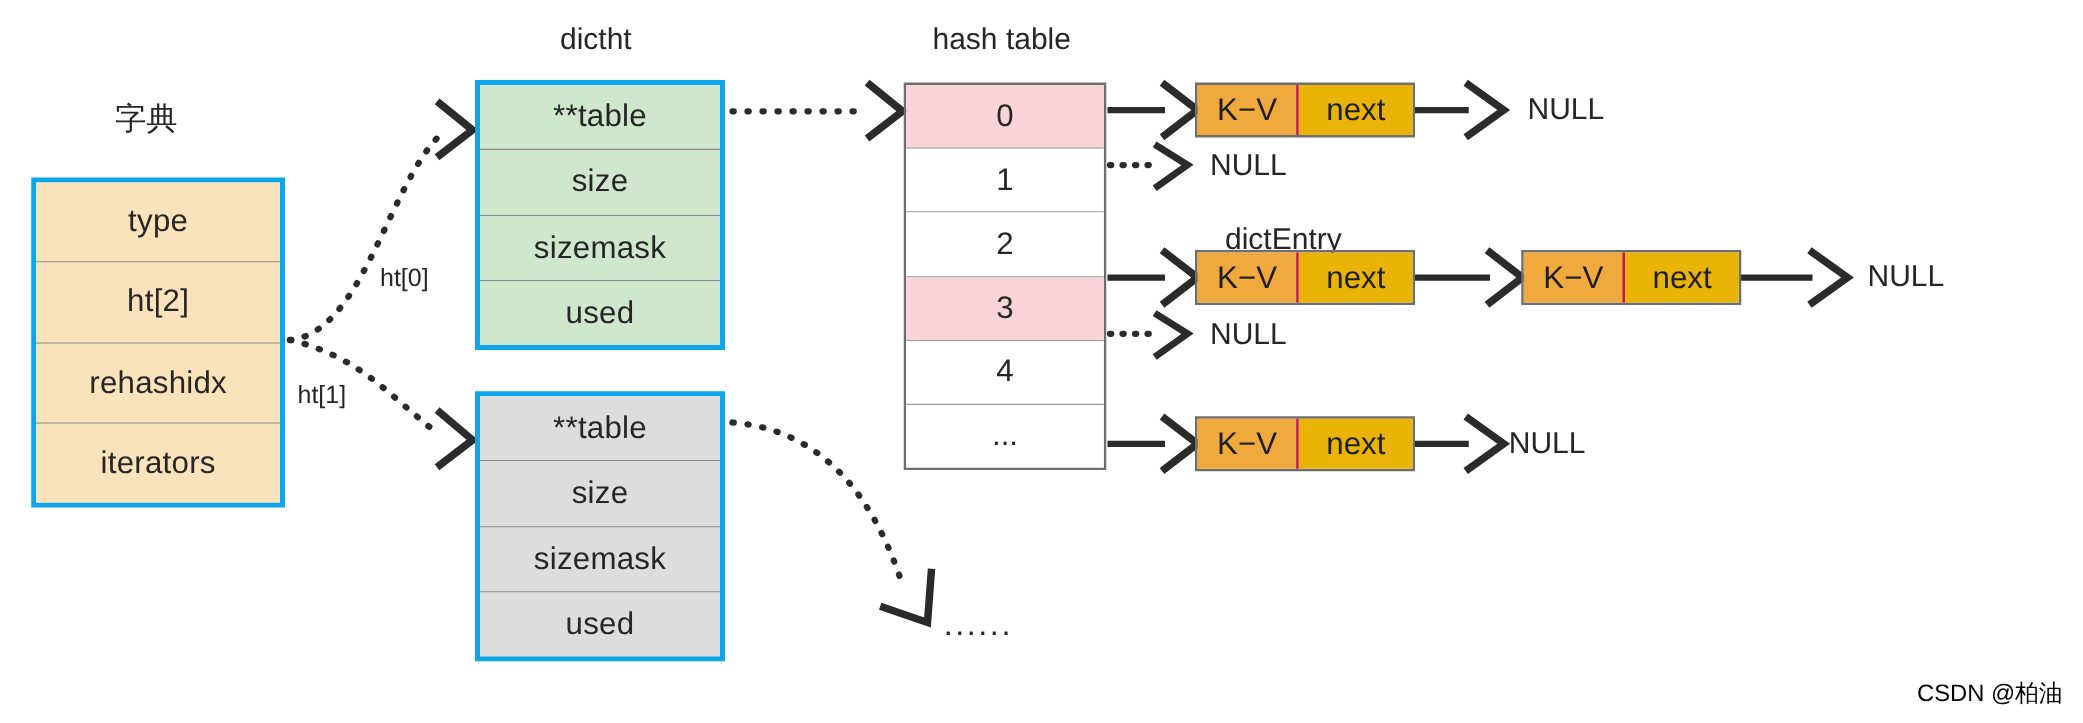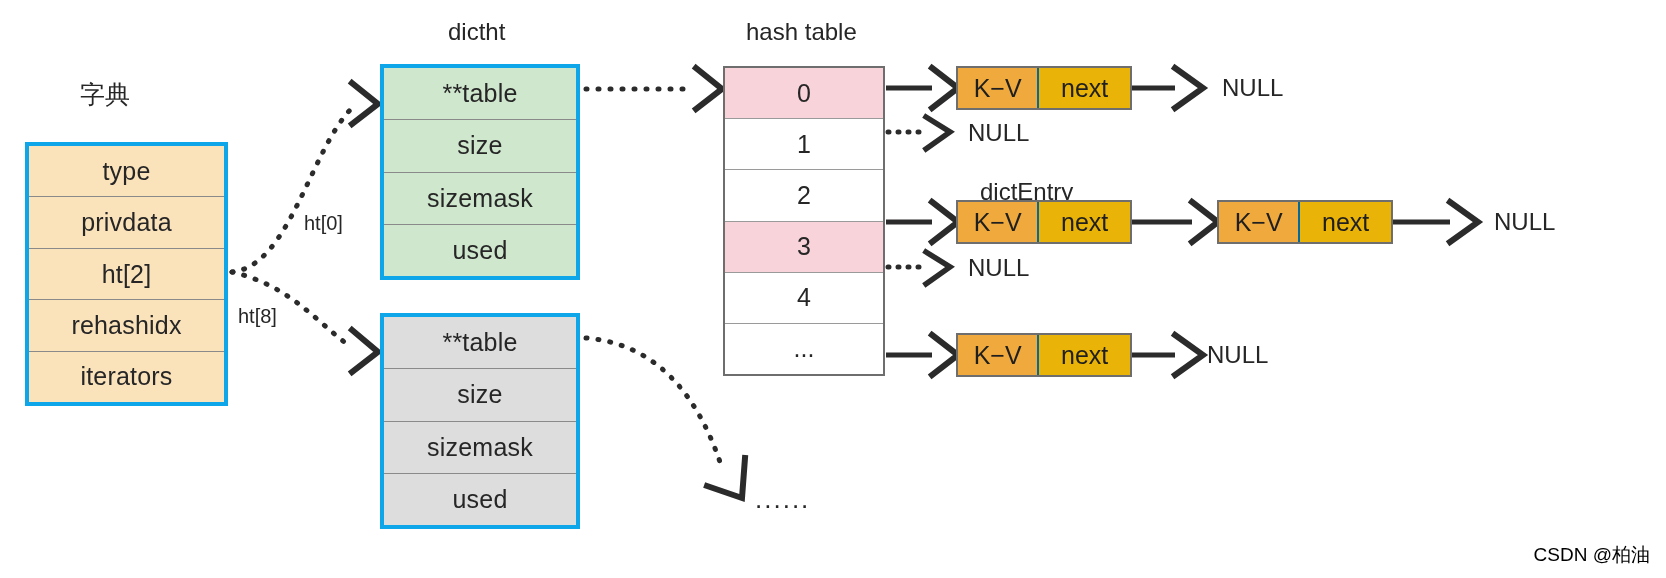--- a/index.html
+++ b/index.html
@@ -89,21 +89,21 @@
     box-sizing: border-box;
     display: flex;
     flex-direction: row;
   }
   .entry .kv {
     width: 85px;
     background: #f0a93c;
     display: flex; align-items: center; justify-content: center;
     font-size: 25px;
     color: #1f1f1f;
-    border-right: 2px solid #0369a1;
+    border-right: 2px solid #be185d;
     box-sizing: border-box;
   }
   .entry .nx {
     width: 95px;
     background: #eab308;
     display: flex; align-items: center; justify-content: center;
     font-size: 25px;
     color: #1f1f1f;
     box-sizing: border-box;
   }
@@ -201,35 +201,34 @@
       <line x1="886" y1="355" x2="932" y2="355" stroke="#2b2b2b" stroke-width="5"></line>
       <path d="M932,335 L958,355 L932,375" fill="none" stroke="#2b2b2b" stroke-width="6" stroke-linecap="square" stroke-linejoin="miter"></path>
     </g>
 
     <g>
       <line x1="1131" y1="355" x2="1175" y2="355" stroke="#2b2b2b" stroke-width="5"></line>
       <path d="M1175,335 L1203,355 L1175,375" fill="none" stroke="#2b2b2b" stroke-width="6" stroke-linecap="square" stroke-linejoin="miter"></path>
     </g>
   </svg>
 
-  <div class="lbl cn" style="left:80px; top:78px;">字典</div>
+  <div class="lbl cn" style="left:92px; top:78px;">字典</div>
   <div class="lbl" style="left:448px; top:18px;">dictht</div>
   <div class="lbl" style="left:746px; top:18px;">hash table</div>
   <div class="lbl" style="left:980px; top:178px;">dictEntry</div>
 
   <div class="struct dict-box">
     <div class="cell">type</div>
-    <div class="cell">privdata</div>
     <div class="cell">ht[2]</div>
     <div class="cell">rehashidx</div>
     <div class="cell">iterators</div>
   </div>
 
   <div class="lbl small" style="left:304px; top:212px;">ht[0]</div>
-  <div class="lbl small" style="left:238px; top:305px;">ht[8]</div>
+  <div class="lbl small" style="left:238px; top:305px;">ht[1]</div>
 
   <div class="struct dictht0">
     <div class="cell">**table</div>
     <div class="cell">size</div>
     <div class="cell">sizemask</div>
     <div class="cell">used</div>
   </div>
 
   <div class="struct dictht1">
     <div class="cell">**table</div>

